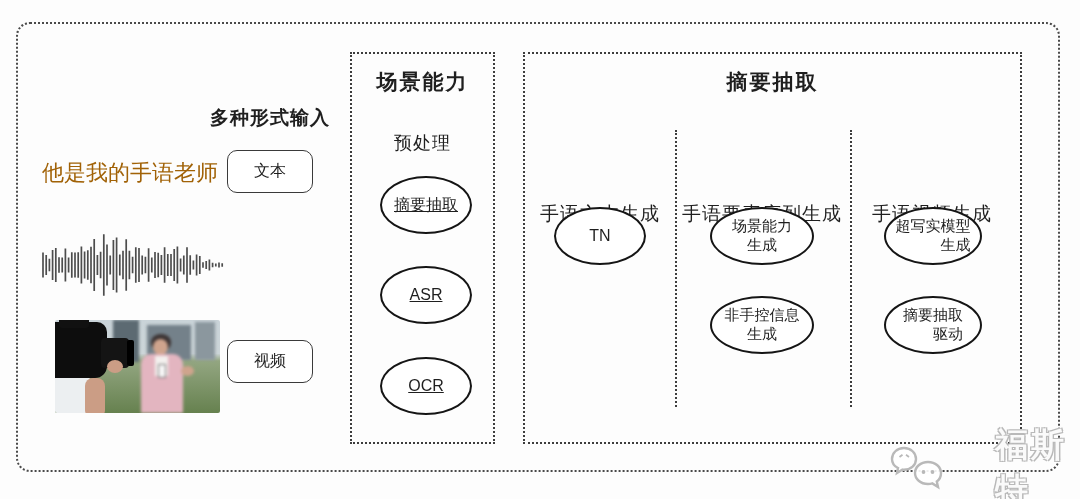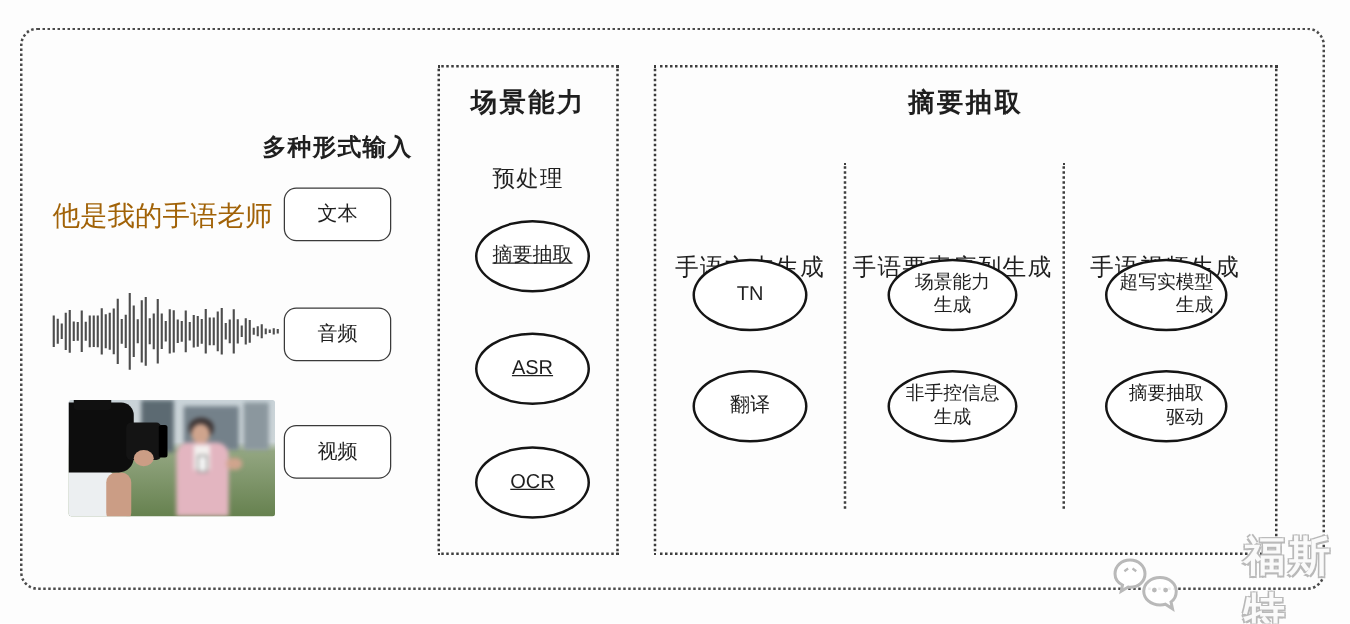--- a/index.html
+++ b/index.html
@@ -85,23 +85,20 @@
 <div class="stage">
 
   <div class="outer-frame"></div>
 
   <div class="label-input">多种形式输入</div>
   <div class="sentence">他是我的手语老师</div>
 
   <div class="in-box t1">
     <span>文本</span>
   </div>
-  <div class="in-box t2">
-    <span>音频</span>
-  </div>
   <div class="in-box t3">
     <span>视频</span>
   </div>
 
   <svg class="waveform" viewBox="0 0 185 64">
     <path id="wf-path" d="M3.0 19.4L3.0 44.6M6.2 22.0L6.2 42.0M9.4 25.8L9.4 38.2M12.6 17.1L12.6 46.9M15.8 14.9L15.8 49.1M19.0 24.2L19.0 39.8M22.2 24.5L22.2 39.5M25.4 15.4L25.4 48.6M28.6 24.4L28.6 39.6M31.8 19.3L31.8 44.7M35.0 19.4L35.0 44.6M38.2 19.3L38.2 44.7M41.4 13.5L41.4 50.5M44.6 18.4L44.6 45.6M47.8 17.2L47.8 46.8M51.0 13.7L51.0 50.3M54.2 5.9L54.2 58.1M57.4 22.1L57.4 41.9M60.6 18.7L60.6 45.3M63.8 1.3L63.8 62.7M67.0 11.4L67.0 52.6M70.2 22.4L70.2 41.6M73.4 7.1L73.4 56.9M76.6 4.5L76.6 59.5M79.8 21.6L79.8 42.4M83.0 17.7L83.0 46.3M86.2 6.2L86.2 57.8M89.4 17.8L89.4 46.2M92.6 23.8L92.6 40.2M95.8 14.3L95.8 49.7M99.0 15.1L99.0 48.9M102.2 22.6L102.2 41.4M105.4 23.7L105.4 40.3M108.6 15.3L108.6 48.7M111.8 24.6L111.8 39.4M115.0 19.0L115.0 45.0M118.2 19.7L118.2 44.3M121.4 22.1L121.4 41.9M124.6 14.2L124.6 49.8M127.8 20.9L127.8 43.1M131.0 20.9L131.0 43.1M134.2 16.1L134.2 47.9M137.4 13.4L137.4 50.6M140.6 25.4L140.6 38.6M143.8 22.5L143.8 41.5M147.0 14.3L147.0 49.7M150.2 22.3L150.2 41.7M153.4 27.4L153.4 36.6M156.6 21.5L156.6 42.5M159.8 22.9L159.8 41.1M163.0 29.2L163.0 34.8M166.2 28.0L166.2 36.0M169.4 26.4L169.4 37.6M172.6 29.7L172.6 34.3M175.8 30.6L175.8 33.4M179.0 29.5L179.0 34.5M182.2 30.2L182.2 33.8" stroke="#2e2e2e" stroke-width="1.7" opacity="0.85" fill="none"></path>
   </svg>
 
   <div class="photo">
     <div class="blurwrap">
@@ -135,21 +132,20 @@
   <div class="cap-box core-box">
     <div class="cap-title">摘要抽取</div>
     <div class="divider dv1"></div>
     <div class="divider dv2"></div>
 
     <div class="col-header ch1">手语文本生成</div>
     <div class="col-header ch2">手语要素序列生成</div>
     <div class="col-header ch3">手语视频生成</div>
 
     <div class="ellipse row1 c1">TN</div>
-    <div class="ellipse row2 c1">翻译</div>
 
     <div class="ellipse row1 c2">场景能力
 生成</div>
     <div class="ellipse row2 c2">非手控信息
 生成</div>
 
     <div class="ellipse row1 c3">超写实模型
 生成</div>
     <div class="ellipse row2 c3">摘要抽取
 驱动</div>

